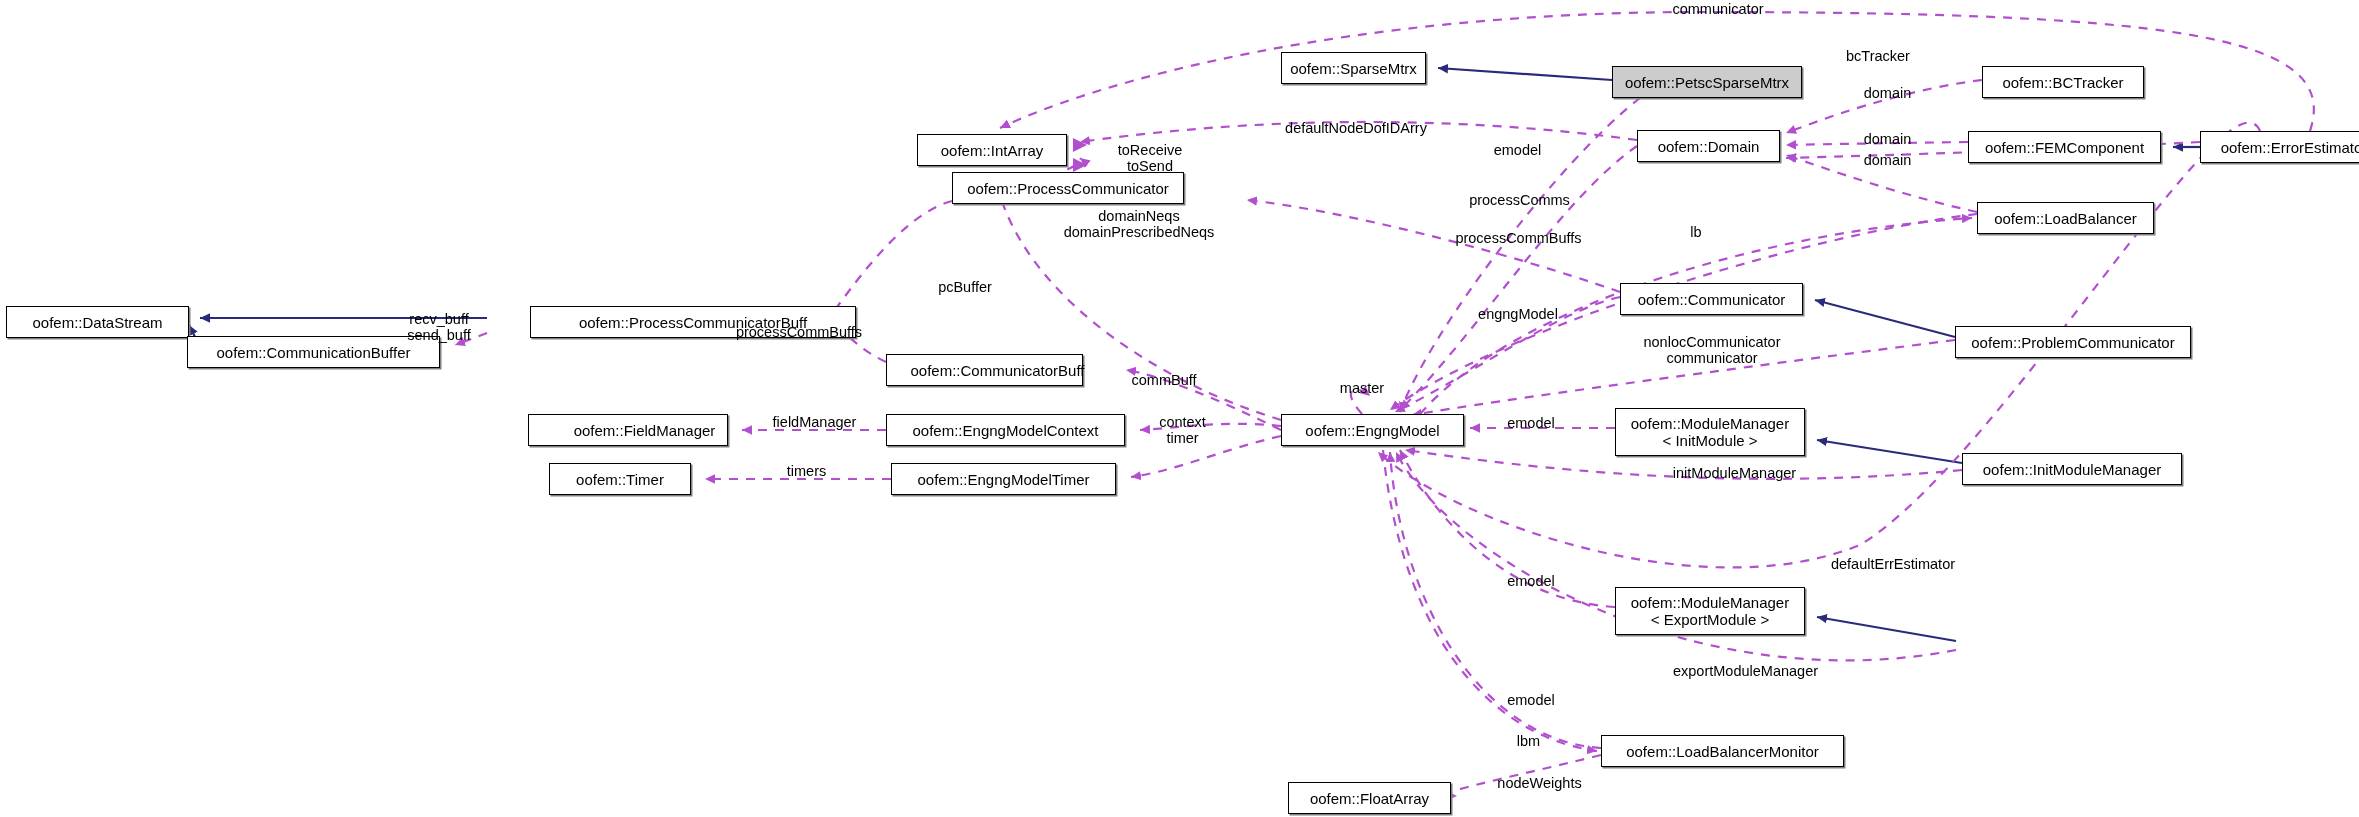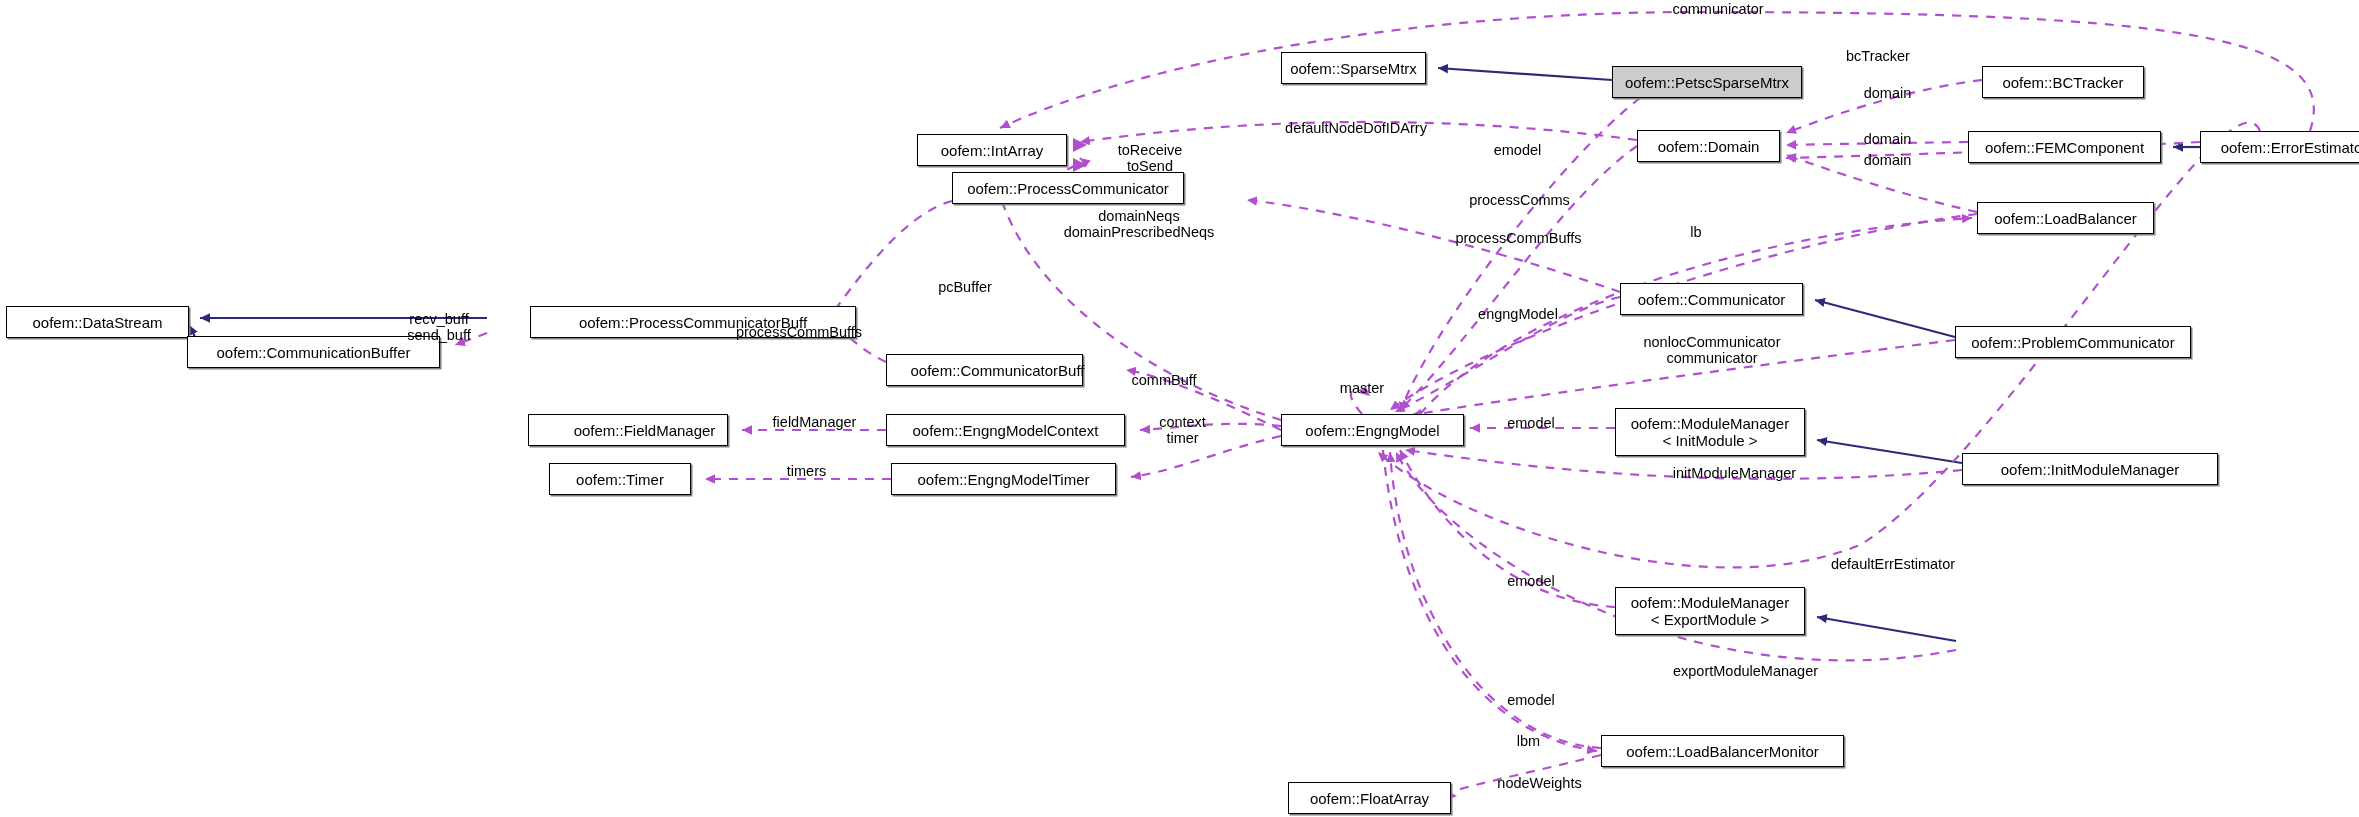--- a/index.html
+++ b/index.html
@@ -189,21 +189,21 @@
   </div>
   <div class="uml-node" style="left:1968px;top:131px;width:193px;height:32px;">
     <span class="node-line">oofem::FEMComponent</span>
   </div>
   <div class="uml-node" style="left:1977px;top:202px;width:177px;height:32px;">
     <span class="node-line">oofem::LoadBalancer</span>
   </div>
   <div class="uml-node" style="left:1955px;top:326px;width:236px;height:32px;">
     <span class="node-line">oofem::ProblemCommunicator</span>
   </div>
-  <div class="uml-node" style="left:1962px;top:453px;width:256px;height:32px;">
+  <div class="uml-node" style="left:1962px;top:453px;width:220px;height:32px;">
     <span class="node-line">oofem::InitModuleManager</span>
   </div>
   <div class="uml-node" style="left:2200px;top:131px;width:188px;height:32px;">
     <span class="node-line">oofem::ErrorEstimator</span>
   </div>
 
   <div class="edge-label" style="left:1658px;top:1px;width:120px;">
     <span class="lbl-line">communicator</span>
   </div>
   <div class="edge-label" style="left:1838px;top:48px;width:80px;">

